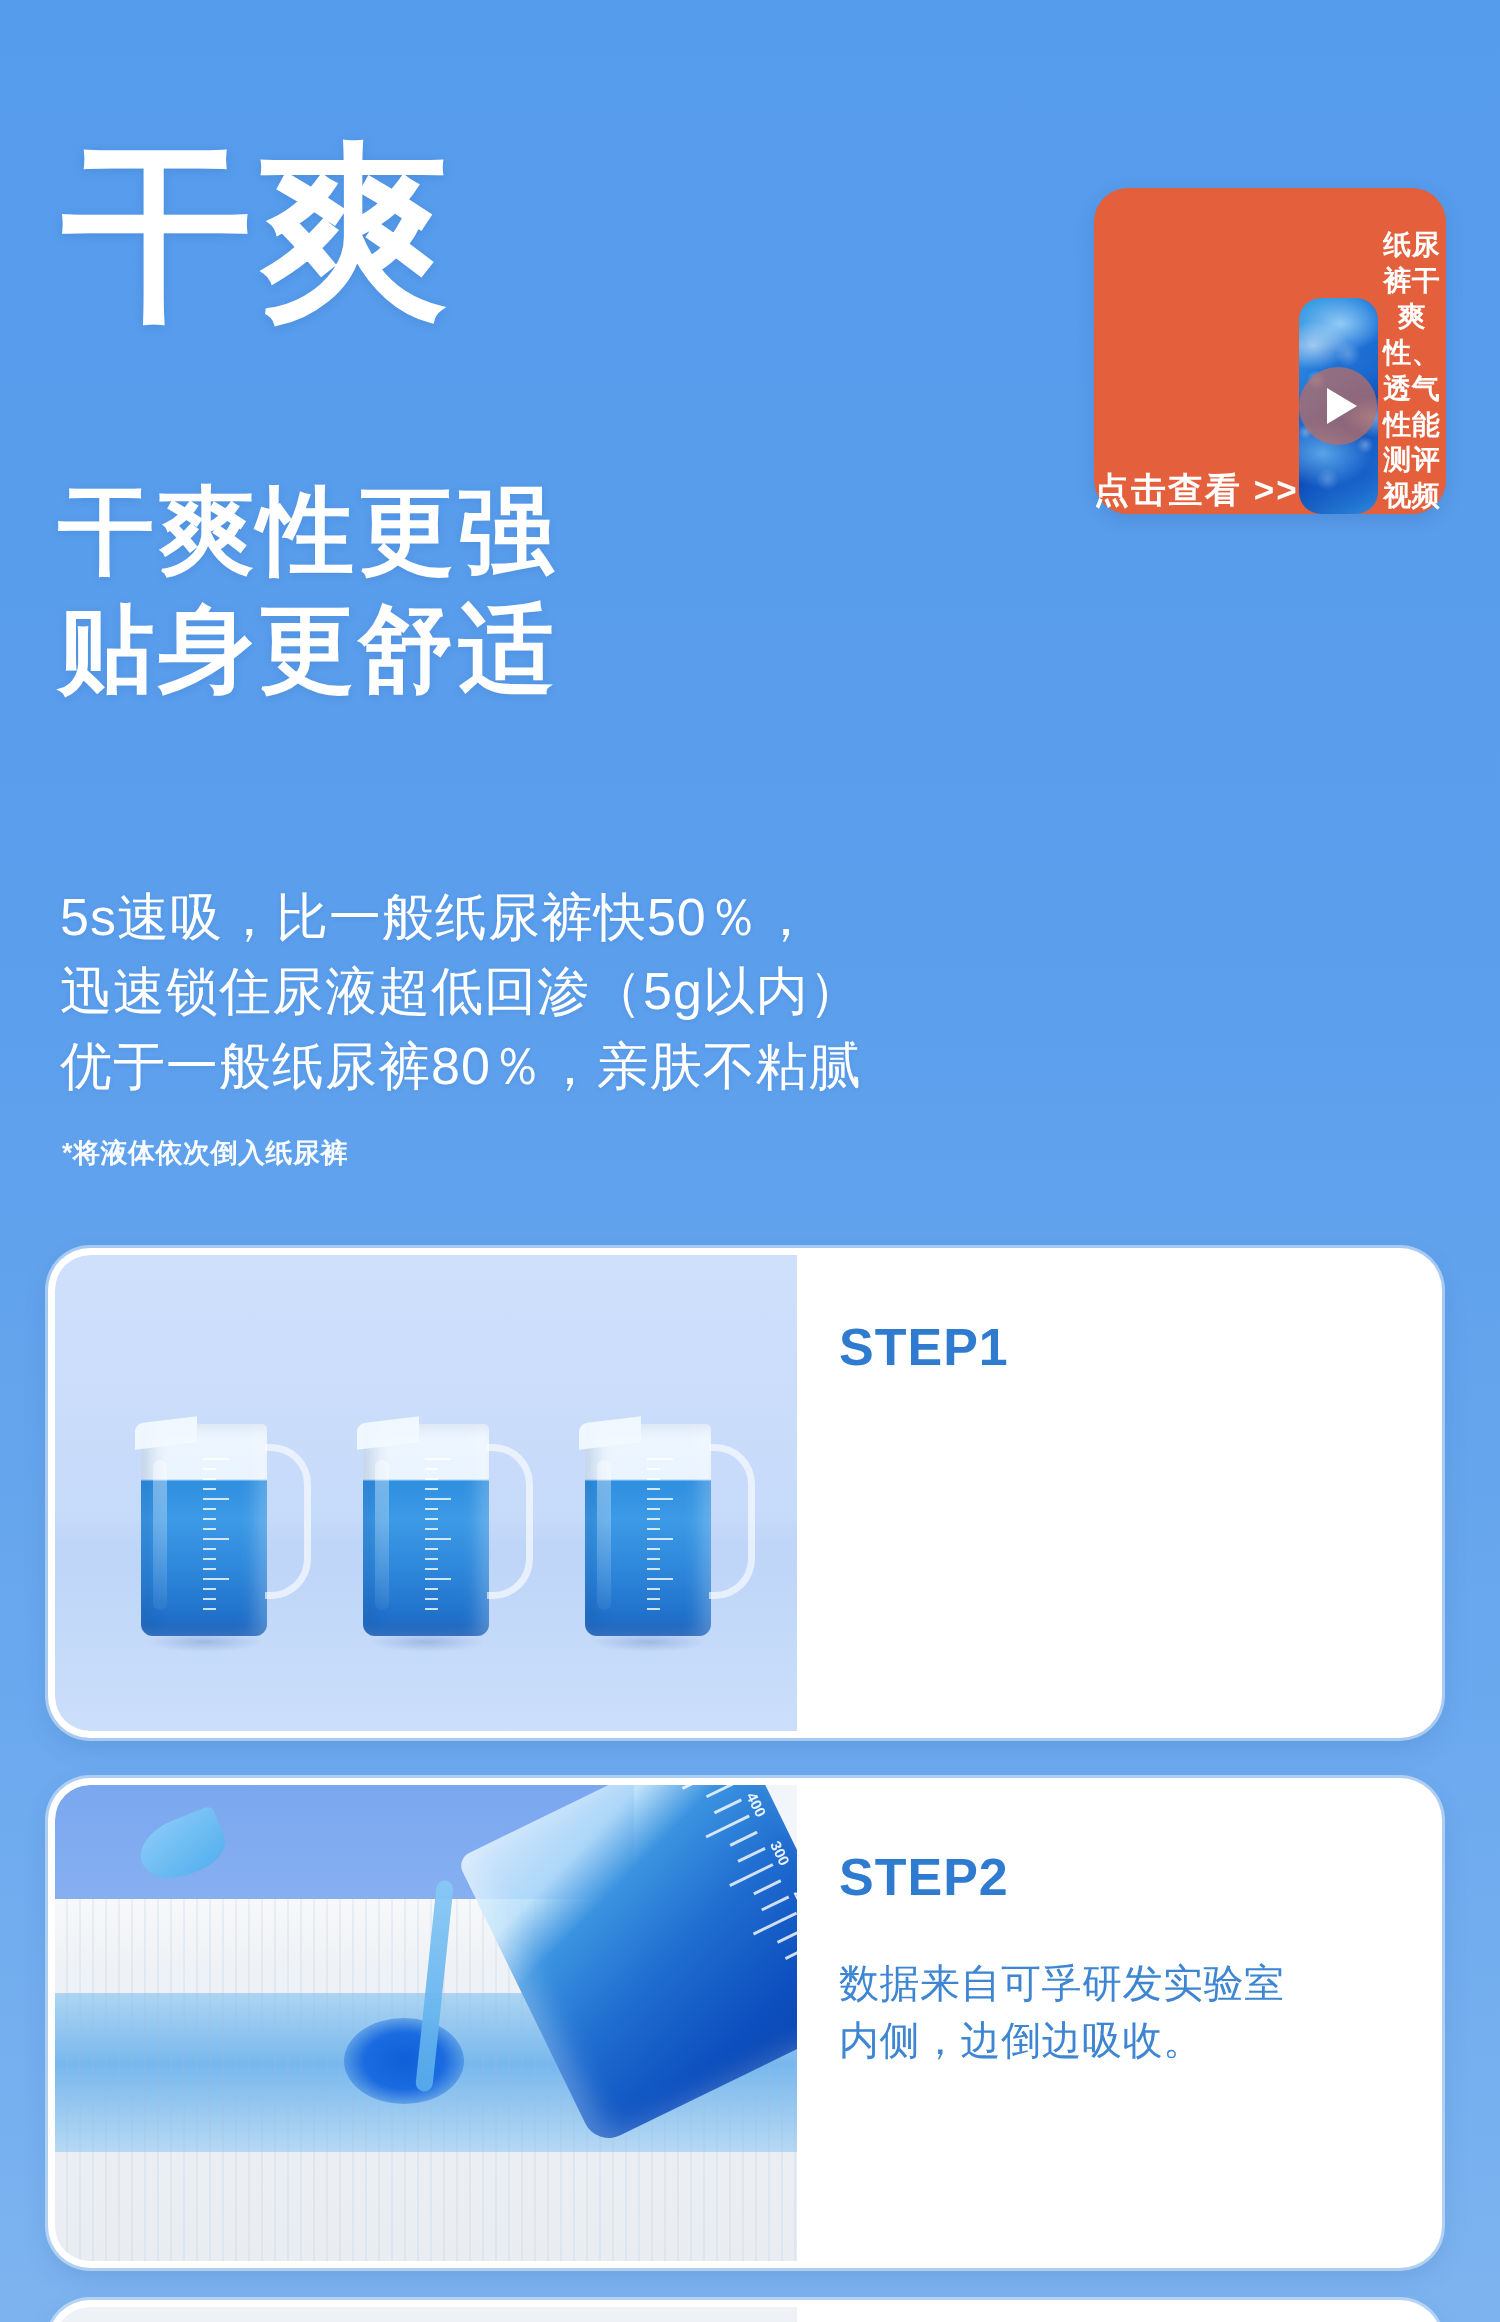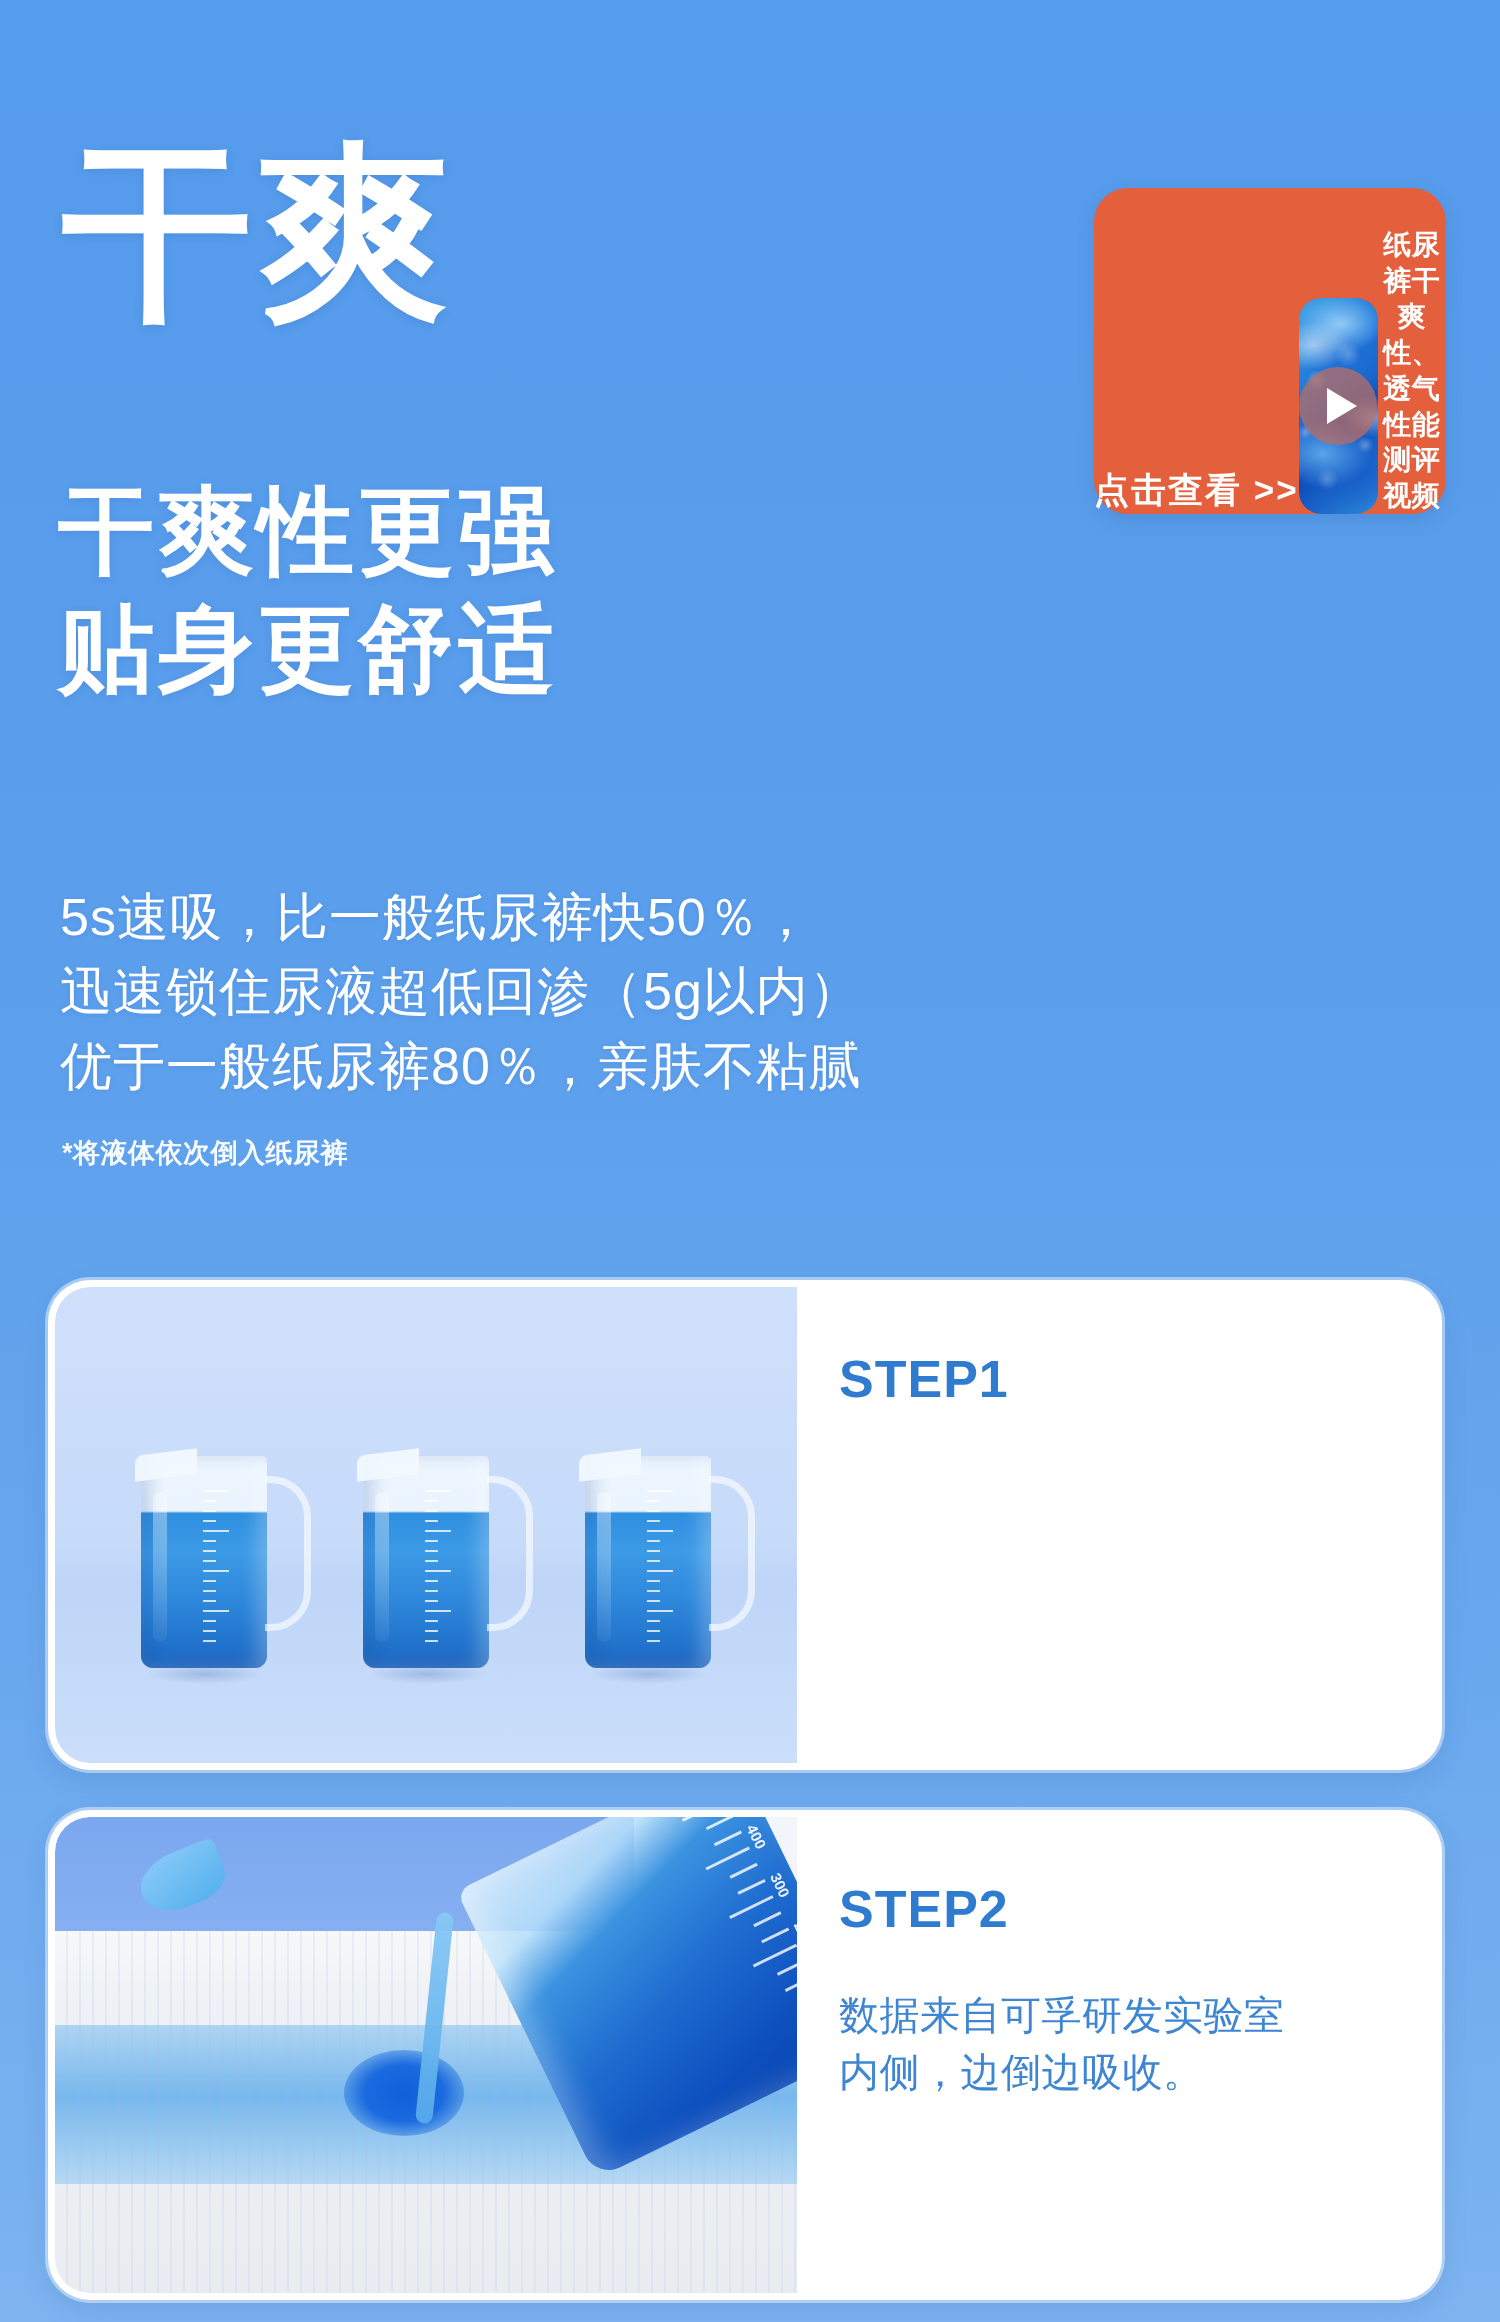--- a/index.html
+++ b/index.html
@@ -109,21 +109,21 @@
   }
   .video-caption span{ display:block; }
 
   
   .step-card {
     position:absolute; left:48px; width:1394px;
     background:#ffffff;
     border-radius:42px;
     border:7px solid rgba(255,255,255,.9);
     box-shadow:0 0 0 3px rgba(255,255,255,.45), 0 10px 26px rgba(40,80,150,.16);
-    display:flex; overflow:hidden;margin-top:32px;
+    display:flex; overflow:hidden;
   }
   #step-card-1 { top:1248px; height:490px; }
   #step-card-2 { top:1778px; height:490px; }
   #step-card-3 { top:2300px; height:200px; }
 
   .step-media {
     width:742px; height:100%;
     border-radius:34px 0 0 34px;
     position:relative; overflow:hidden; flex:none;
   }

